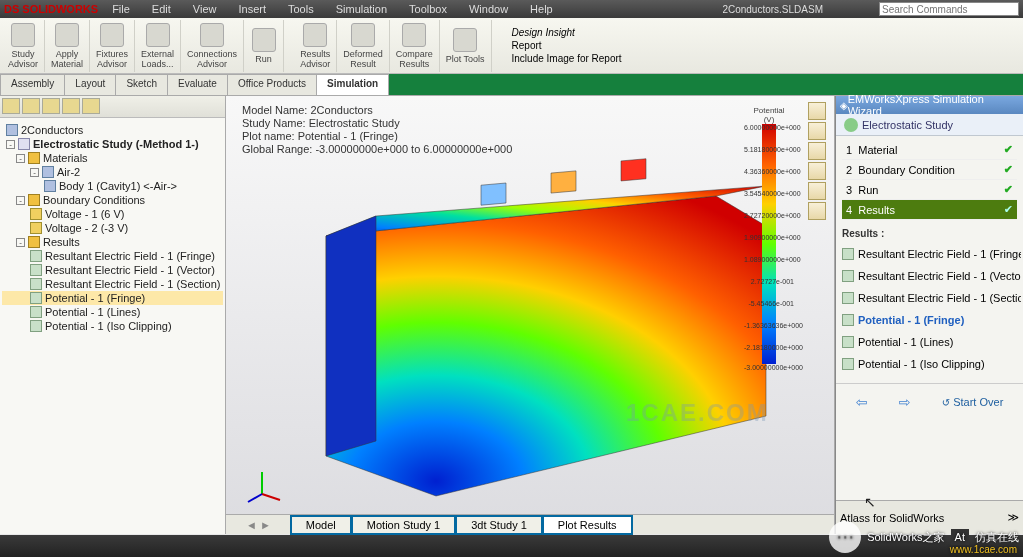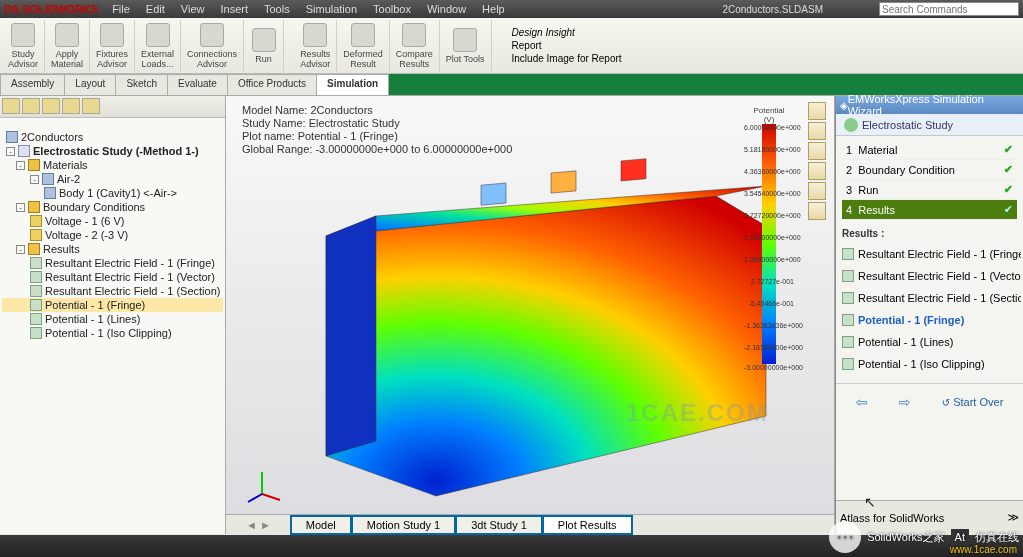--- a/index.html
+++ b/index.html
@@ -1,34 +1,34 @@
 <!DOCTYPE html>
 <html><head>
 <meta charset="utf-8">
 <style>
 *{box-sizing:border-box;margin:0;padding:0;font-family:"Segoe UI",Tahoma,sans-serif;font-size:11px;}
 body{width:1023px;height:557px;background:#e8e8e8;overflow:hidden;position:relative;}
 .titlebar{height:18px;background:linear-gradient(#5a5a5a,#3a3a3a);display:flex;align-items:center;color:#ddd;padding:0 4px;}
 .titlebar .logo{color:#c00;font-weight:bold;margin-right:8px;}
-.menubar{display:flex;gap:4px;flex:1;}
+.menubar{display:flex;gap:10px;flex:1;}
 .menubar span{padding:2px 6px;color:#ddd;cursor:pointer;}
 .doctitle{position:absolute;right:200px;font-size:10px;}
 .searchbox{width:140px;height:14px;background:#fff;border:1px solid #888;font-size:10px;padding:0 2px;color:#888;}
 .ribbonbar{height:56px;background:linear-gradient(#f7f7f0,#e8e8e0);border-bottom:1px solid #bbb;display:flex;align-items:center;padding:2px;}
 .rbtn{display:flex;flex-direction:column;align-items:center;justify-content:center;padding:2px 6px;border-right:1px solid #d0d0c8;height:52px;min-width:40px;cursor:pointer;}
 .rbtn .ico{width:24px;height:24px;background:#d8d8d0;border:1px solid #aaa;border-radius:3px;margin-bottom:2px;}
 .rbtn span{font-size:9px;color:#444;text-align:center;line-height:10px;}
 .tabstrip{height:22px;background:#15803d;display:flex;border-bottom:1px solid #aaa;}
 .tab{padding:3px 10px;border:1px solid #aaa;border-bottom:none;background:#e8e8e0;margin-right:-1px;font-size:10px;cursor:pointer;color:#333;}
 .tab.sel{background:#fff;font-weight:bold;}
 .mainrow{display:flex;height:438px;}
 .treepane{width:226px;background:#f8f8f4;border-right:1px solid #aaa;display:flex;flex-direction:column;}
 .treebtns{height:22px;background:linear-gradient(#f0f0e8,#e0e0d8);border-bottom:1px solid #bbb;display:flex;gap:2px;padding:2px;}
 .treebtns div{width:18px;height:16px;background:#e8d890;border:1px solid #aa9;}
-.tree{padding:12px 2px;font-size:10px;color:#222;overflow:hidden;}
+.tree{padding:5px 2px;font-size:10px;color:#222;overflow:hidden;}
 .tnode{padding:1px 0 1px 4px;white-space:nowrap;display:flex;align-items:center;gap:3px;cursor:pointer;}
 .tnode.sel{background:#fde8a8;}
 .ind1{padding-left:14px;}.ind2{padding-left:28px;}.ind3{padding-left:42px;}
 .tico{width:12px;height:12px;display:inline-block;flex-shrink:0;}
 .tico.folder{background:#f0c040;border:1px solid #a08020;}
 .tico.cube{background:#b0c0e0;border:1px solid #6080a0;}
 .tico.doc{background:#e0e0f0;border:1px solid #8888aa;}
 .tico.bolt{background:#f0d060;border:1px solid #a09030;}
 .tico.res{background:#c8e0c8;border:1px solid #80a080;}
 .exp{width:9px;height:9px;border:1px solid #888;font-size:8px;line-height:7px;text-align:center;flex-shrink:0;color:#444;}

